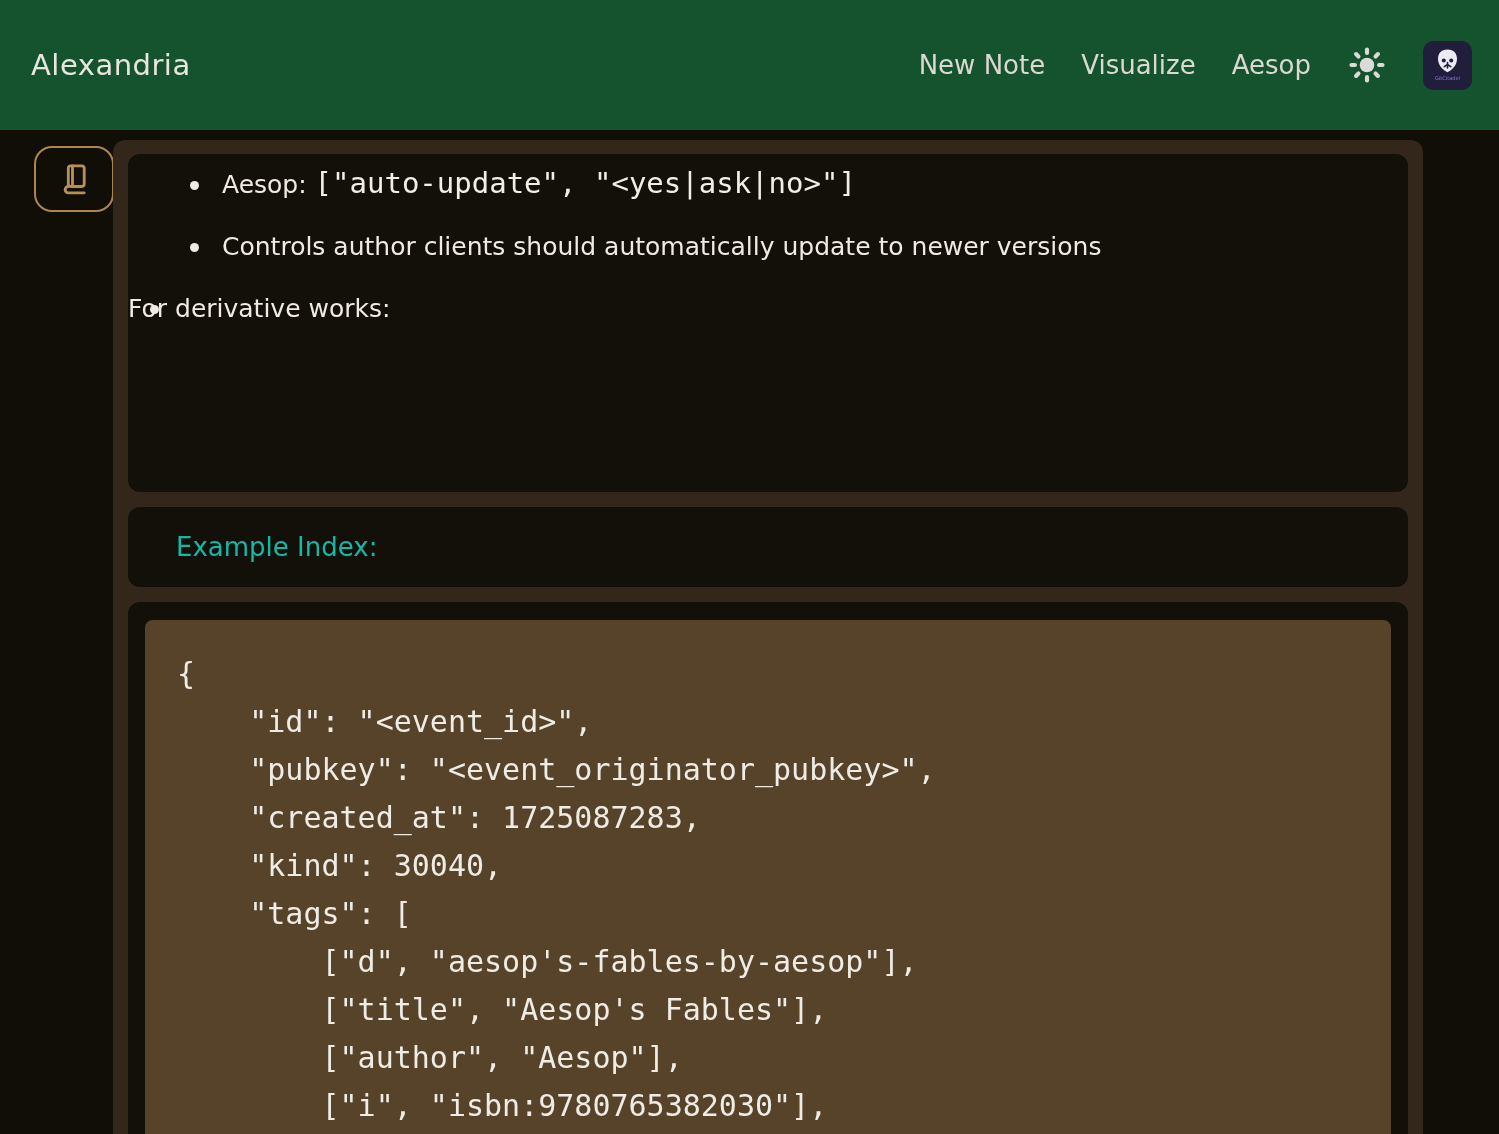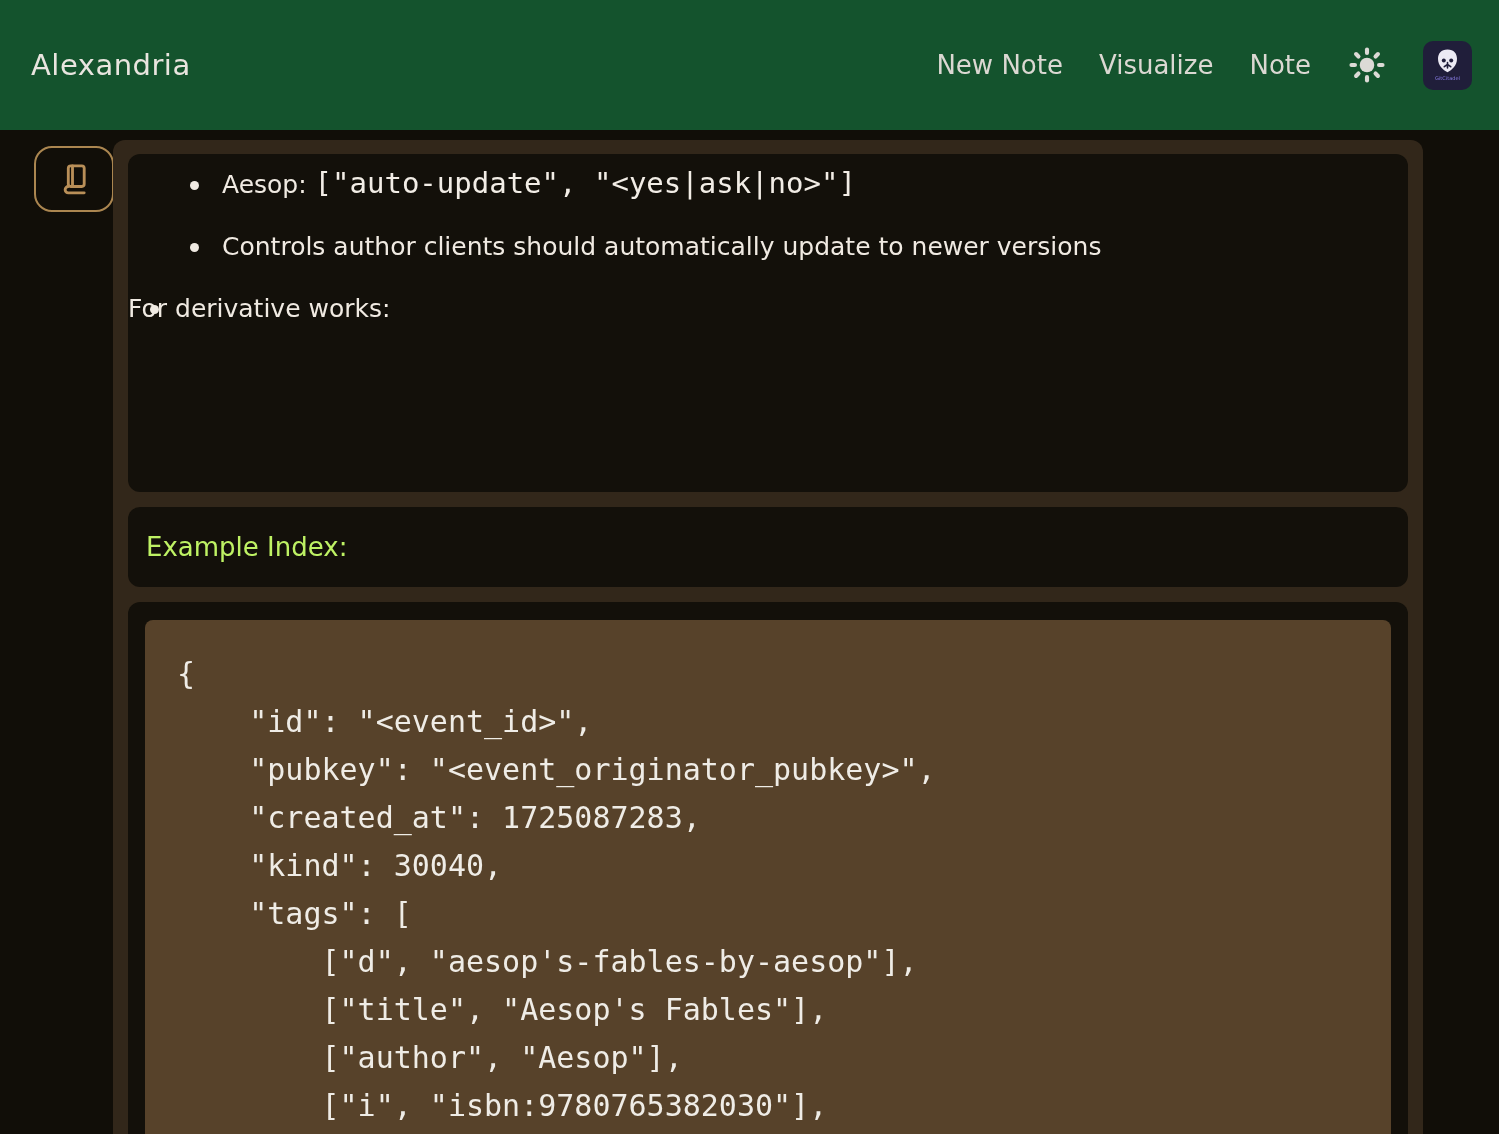--- a/index.html
+++ b/index.html
@@ -98,21 +98,22 @@
   .icode {
     font-family: "DejaVu Sans Mono", "Liberation Mono", monospace;
     font-size: 29px;
     line-height: 1;
     color: #f2ede6;
   }
 
   
   .section-heading {
     font-size: 26px;
-    color: #bef264;
+    color: #14b8a6;
+    margin-left: 30px;
   }
 
   
   .code-block {
     background: #57422a;
     border-radius: 8px;
     padding: 30px 32px;
     height: 540px;
     overflow: hidden;
   }
@@ -125,21 +126,21 @@
   }
 </style>
 </head>
 <body>
 
 <div class="navbar">
   <div class="brand">Alexandria</div>
   <div class="nav-right">
     <div class="nav-link">New Note</div>
     <div class="nav-link">Visualize</div>
-    <div class="nav-link">Note</div>
+    <div class="nav-link">Aesop</div>
     <div class="theme-toggle">
       <svg width="38" height="38" viewBox="0 0 24 24">
         <circle cx="12" cy="12" r="4.6" fill="#dcdad6"></circle>
         <g stroke="#dcdad6" stroke-width="2.6" stroke-linecap="round">
           <line x1="12" y1="2.2" x2="12" y2="4.4"></line>
           <line x1="12" y1="19.6" x2="12" y2="21.8"></line>
           <line x1="2.2" y1="12" x2="4.4" y2="12"></line>
           <line x1="19.6" y1="12" x2="21.8" y2="12"></line>
           <line x1="5.1" y1="5.1" x2="6.6" y2="6.6"></line>
           <line x1="17.4" y1="17.4" x2="18.9" y2="18.9"></line>

